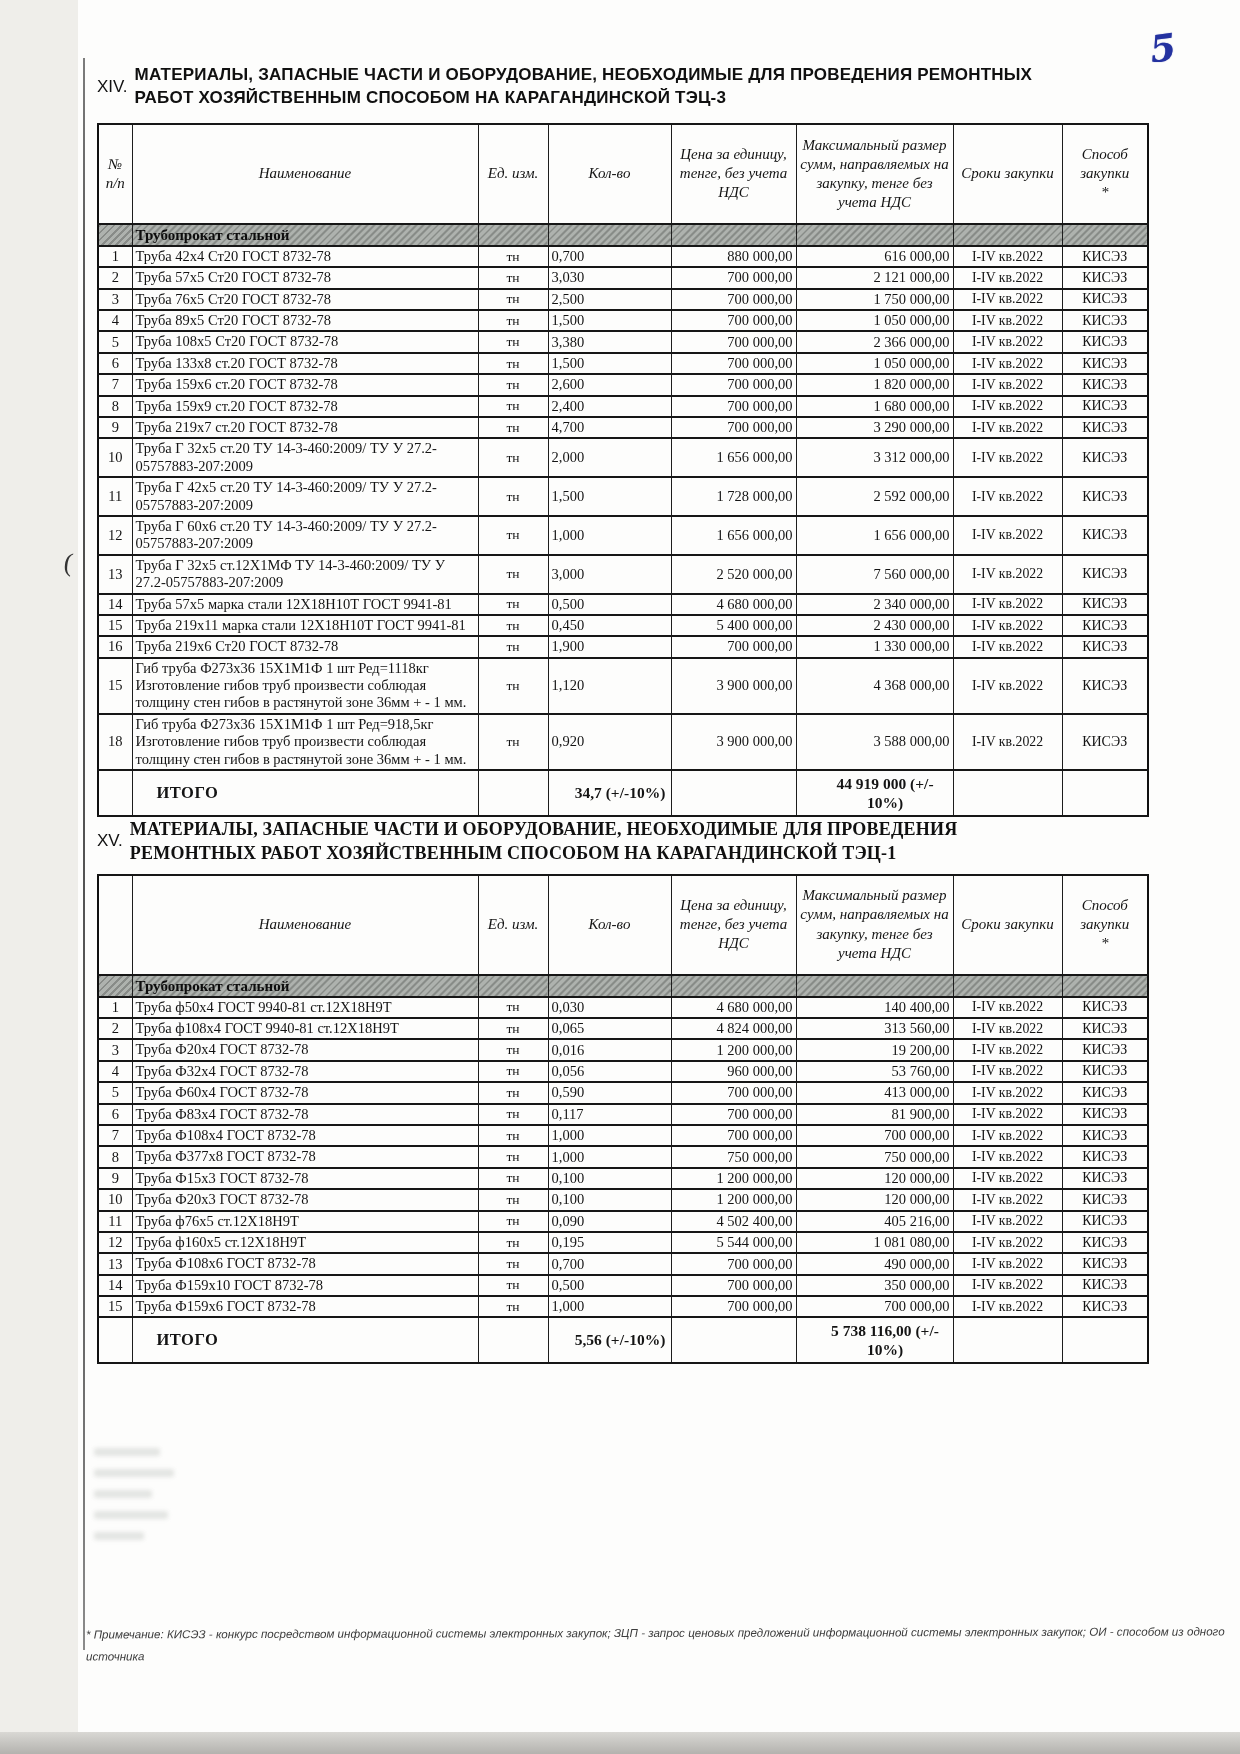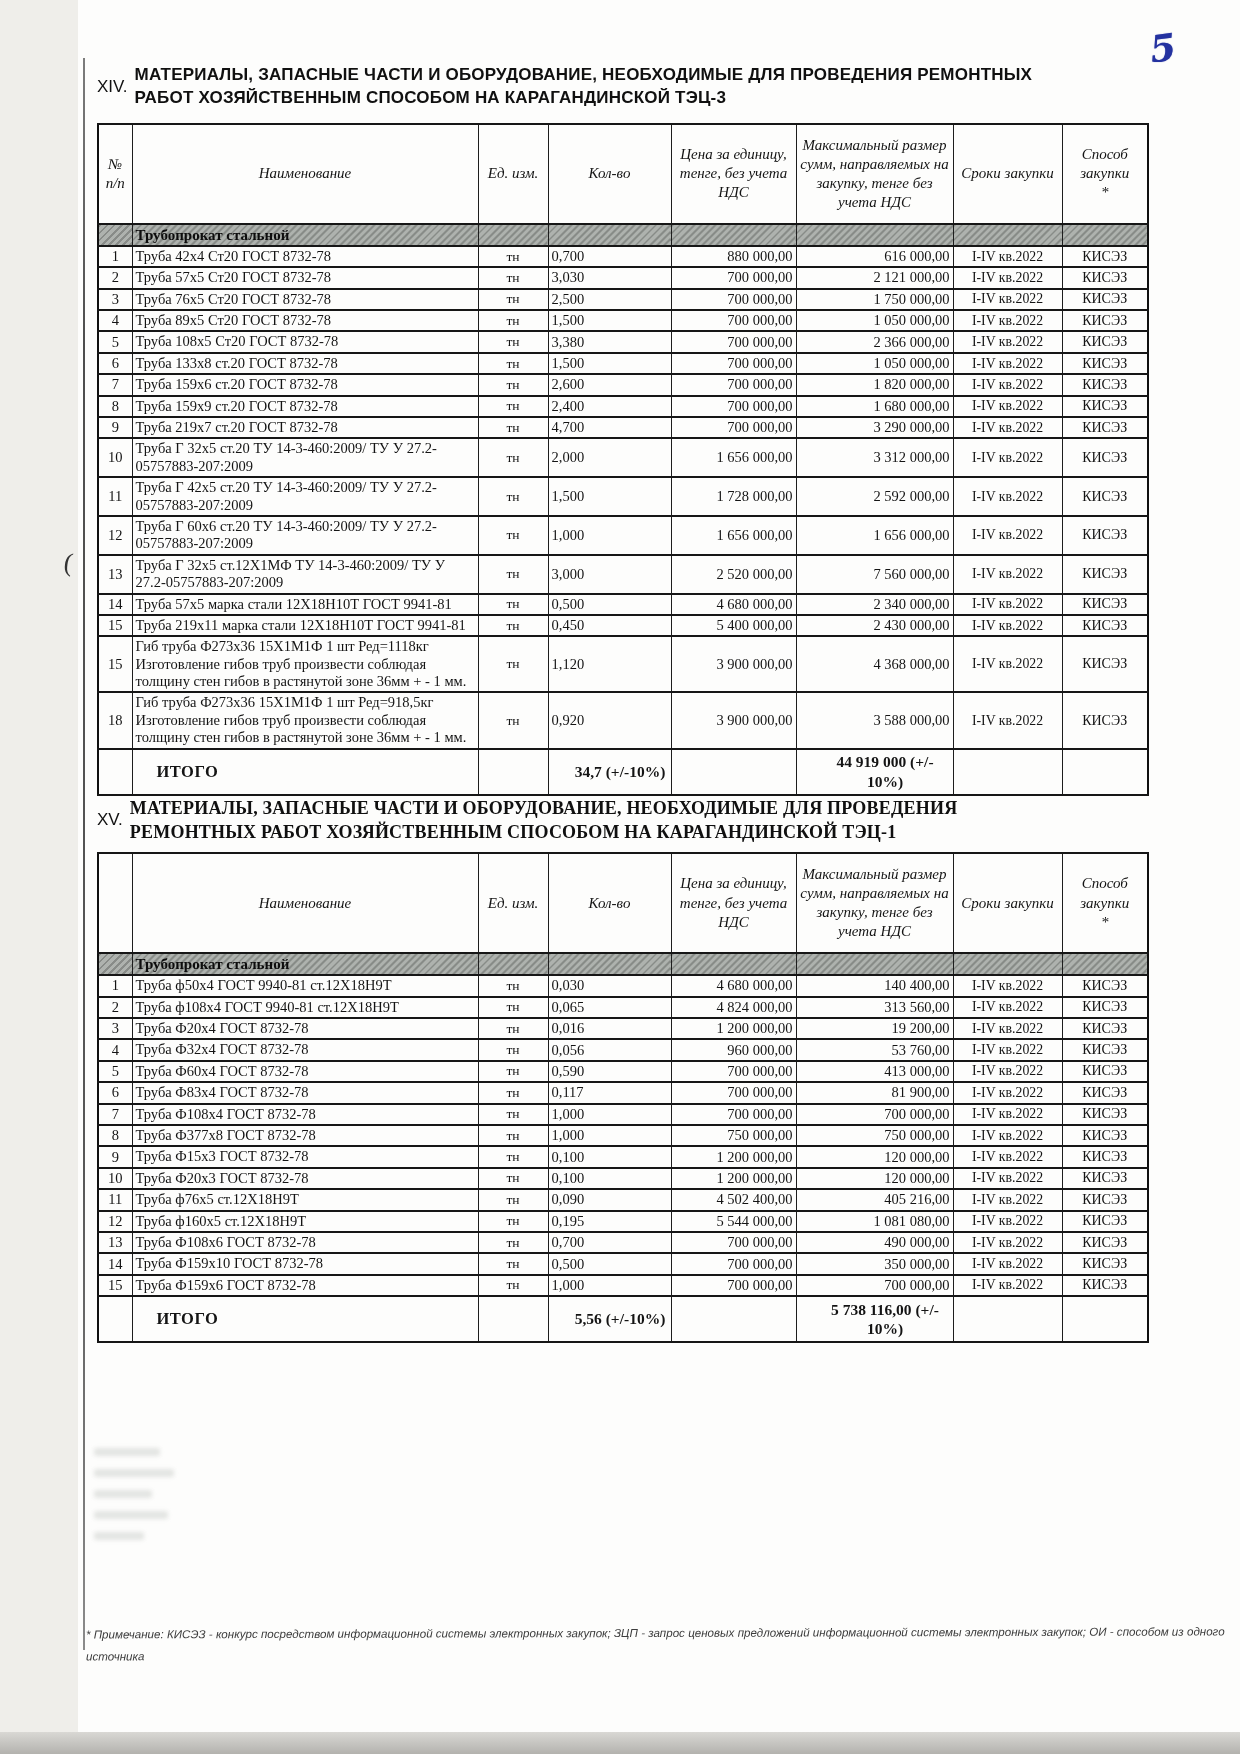--- a/index.html
+++ b/index.html
@@ -329,20 +329,30 @@
     <td class="c-num">15</td>
     <td class="c-name">Труба 219х11 марка стали 12Х18Н10Т  ГОСТ 9941-81</td>
     <td class="c-unit">тн</td>
     <td class="c-qty">0,450</td>
     <td class="c-price">5 400 000,00</td>
     <td class="c-max">2 430 000,00</td>
     <td class="c-term">I-IV кв.2022</td>
     <td class="c-method">КИСЭЗ</td>
   </tr>
 
+  <tr>
+    <td class="c-num">16</td>
+    <td class="c-name">Труба 219х6 Ст20  ГОСТ 8732-78</td>
+    <td class="c-unit">тн</td>
+    <td class="c-qty">1,900</td>
+    <td class="c-price">700 000,00</td>
+    <td class="c-max">1 330 000,00</td>
+    <td class="c-term">I-IV кв.2022</td>
+    <td class="c-method">КИСЭЗ</td>
+  </tr>
 
   <tr>
     <td class="c-num">15</td>
     <td class="c-name">Гиб труба Ф273х36 15Х1М1Ф 1 шт Ред=1118кг Изготовление гибов труб произвести соблюдая толщину стен гибов в растянутой зоне 36мм + - 1 мм.</td>
     <td class="c-unit">тн</td>
     <td class="c-qty">1,120</td>
     <td class="c-price">3 900 000,00</td>
     <td class="c-max">4 368 000,00</td>
     <td class="c-term">I-IV кв.2022</td>
     <td class="c-method">КИСЭЗ</td>

